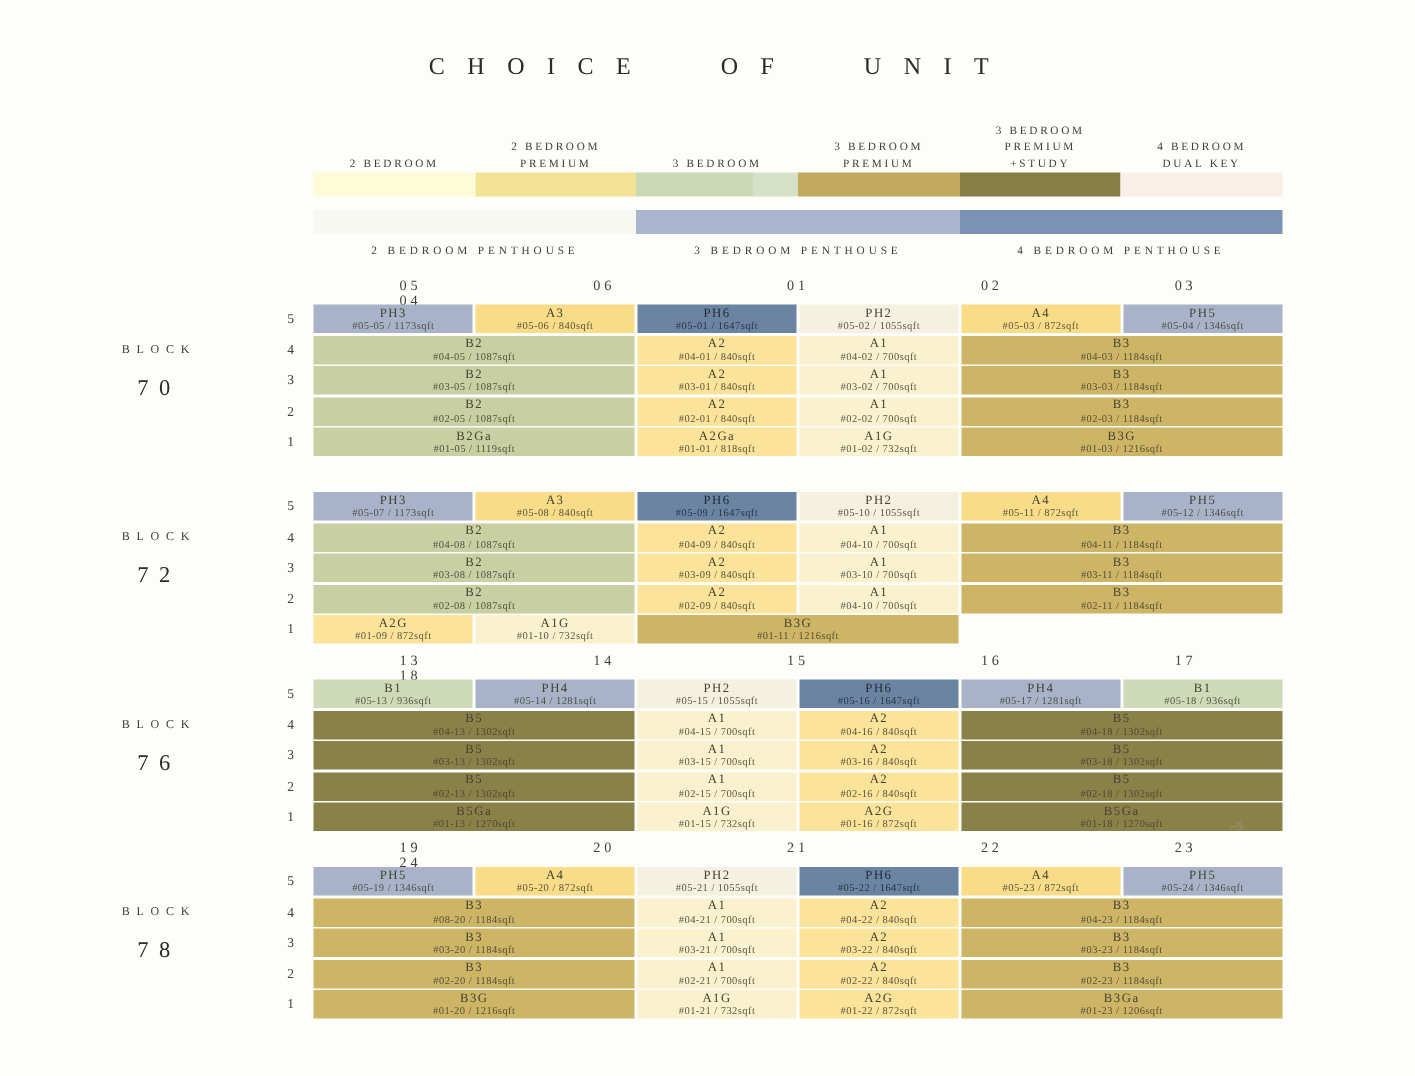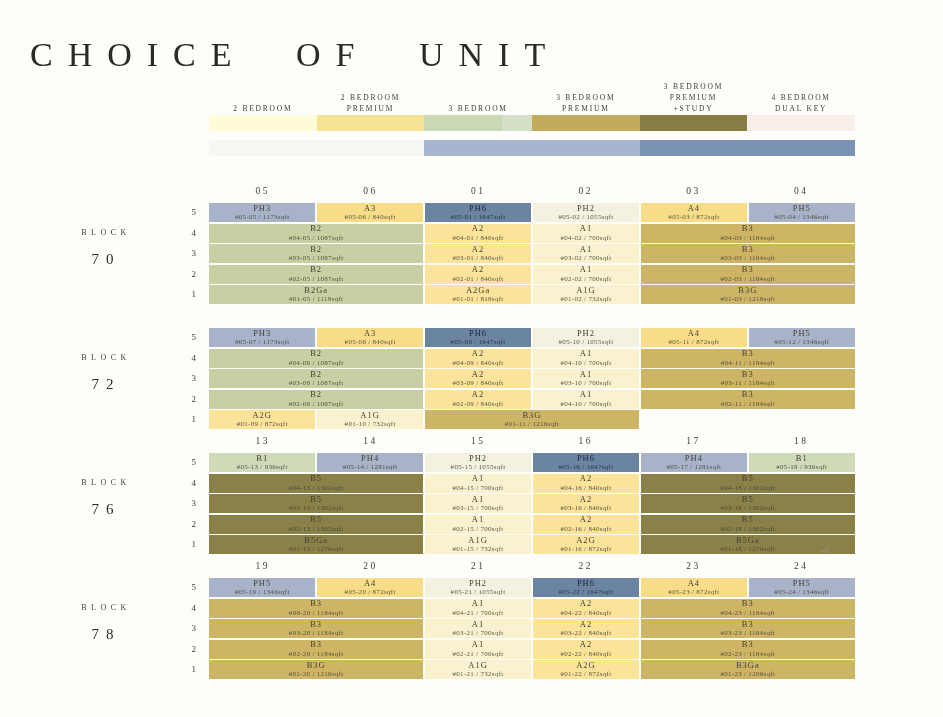--- a/index.html
+++ b/index.html
@@ -3,21 +3,21 @@
 <meta charset="utf-8">
 <style>
   html,body{margin:0;padding:0;}
   body{
     width:943px;height:717px;background:#FDFDFA;
     font-family:"Liberation Serif", serif;
     position:relative;overflow:hidden;color:#454232;
   }
   .page-title{
     position:absolute;top:36px;left:30px;width:900px;
-    text-align:left;font-size:34px;letter-spacing:15px;word-spacing:26px;
+    text-align:center;font-size:16px;letter-spacing:15px;word-spacing:26px;
     color:#2B2B25;
   }
   
   .legend{position:absolute;left:209px;top:82px;width:646px;}
   .lg-r1-labels{display:grid;grid-template-columns:repeat(6,1fr);align-items:end;height:30px;}
   .lg-r1-labels div{
     text-align:center;font-size:7.5px;letter-spacing:1.8px;line-height:1.45;
     white-space:pre-line;color:#3F3F37;
   }
   .lg-r1-swatches{display:grid;grid-template-columns:repeat(6,1fr);height:16px;margin-top:3px;}
@@ -28,21 +28,21 @@
   .block{position:absolute;left:0;width:943px;height:120px;}
   .block:nth-of-type(1){top:188px}
   .block:nth-of-type(2){top:313px}
   .block:nth-of-type(3){top:438px}
   .block:nth-of-type(4){top:563px}
   .block-label{position:absolute;left:70px;top:40px;width:72px;text-align:center;}
   .block-word{font-size:8px;letter-spacing:4.5px;color:#3F3F37;}
   .block-num{font-size:15px;letter-spacing:7px;margin-top:14px;color:#2B2B25;}
   .floors{position:absolute;left:168px;top:15px;width:28px;}
   .floors div{height:20.5px;line-height:19px;text-align:right;font-size:9px;color:#3F3F37;}
-  .stacks{position:absolute;left:209px;top:-2px;width:646px;display:grid;grid-template-columns:repeat(6,1fr);}
+  .stacks{position:absolute;left:209px;top:-2px;width:646px;display:grid;grid-template-columns:repeat(5,1fr);}
   .stacks div{text-align:center;font-size:9.5px;letter-spacing:2.5px;color:#3F3F37;}
   .grid{
     position:absolute;left:209px;top:15px;width:646px;
     display:grid;grid-template-columns:repeat(6,1fr);grid-auto-rows:19px;gap:1.5px;
   }
   .cell{
     display:flex;flex-direction:column;justify-content:center;align-items:center;
     line-height:1.15;overflow:hidden;
   }
   .cell .t{font-size:8.5px;letter-spacing:1px;}
@@ -78,20 +78,25 @@
       <div style="background: linear-gradient(to right, rgb(203, 216, 182) 0px, rgb(203, 216, 182) 72%, rgb(214, 224, 198) 72%, rgb(214, 224, 198) 100%);"></div>
       <div style="background: rgb(194, 170, 94);"></div>
       <div style="background: rgb(134, 126, 68);"></div>
       <div style="background: rgb(250, 239, 232);"></div>
     </div>
   <div class="lg-r2-swatches">
       <div style="background: rgb(248, 248, 242);"></div>
       <div style="background: rgb(169, 181, 206);"></div>
       <div style="background: rgb(122, 147, 178);"></div>
     </div>
+  <div class="lg-r2-labels">
+      <div>2 BEDROOM PENTHOUSE</div>
+      <div>3 BEDROOM PENTHOUSE</div>
+      <div>4 BEDROOM PENTHOUSE</div>
+    </div>
 </div>
 
 <div id="blocks">
     <div class="block">
       <div class="block-label">
         <div class="block-word">BLOCK</div>
         <div class="block-num">70</div>
       </div>
       <div class="floors">
         <div>5</div>

